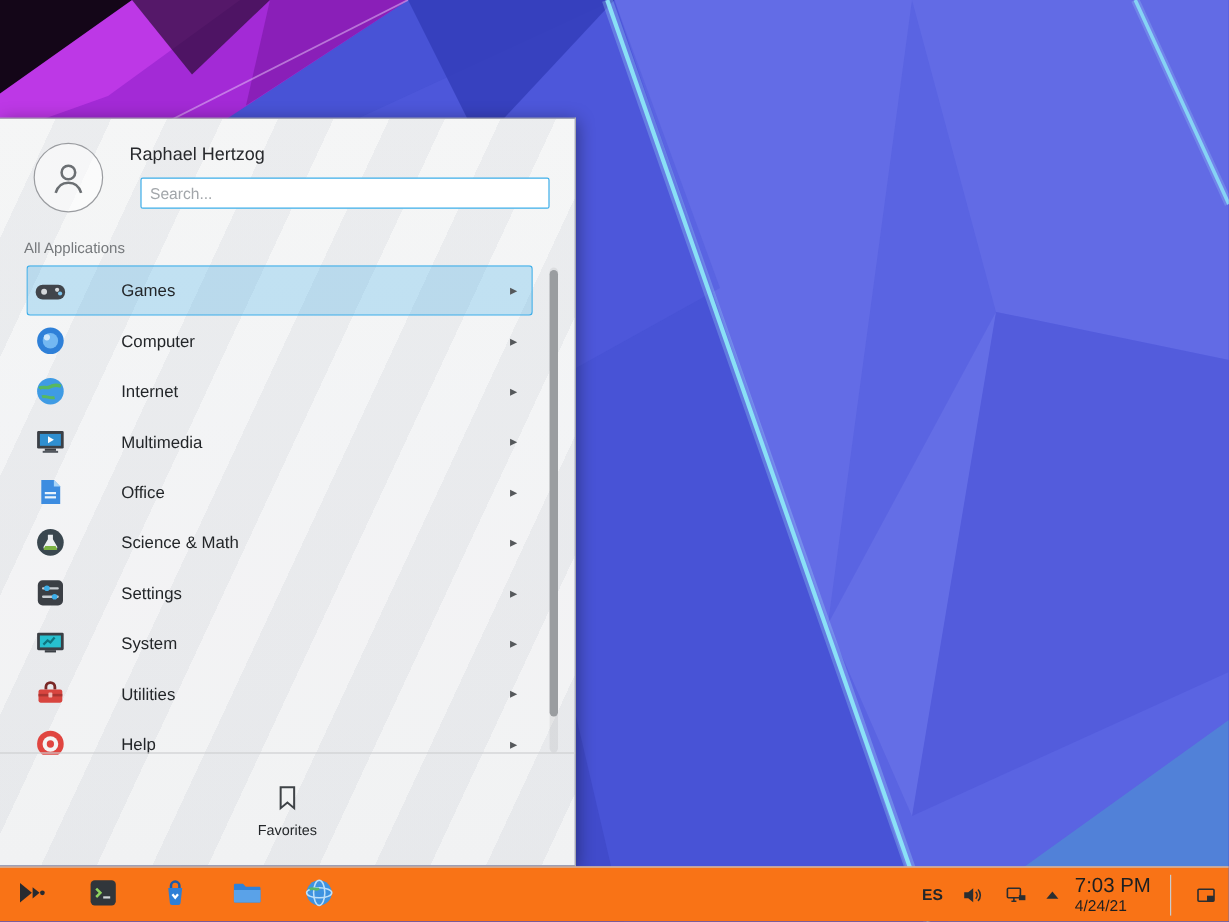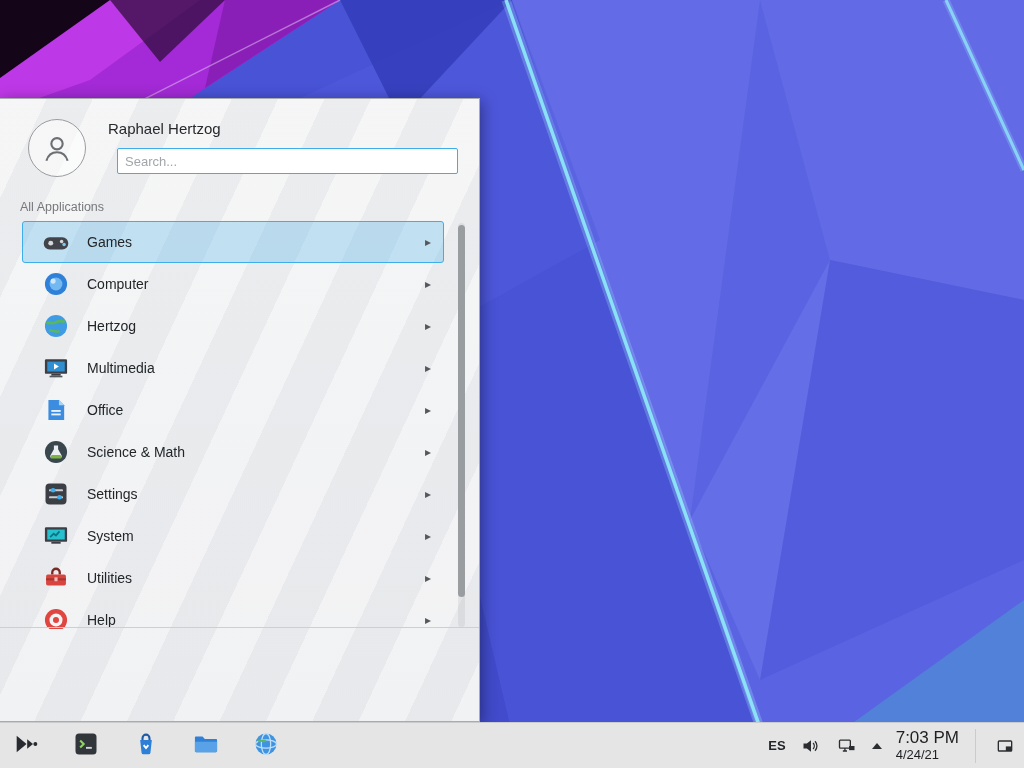--- a/index.html
+++ b/index.html
@@ -31,21 +31,21 @@
     font-size:13px; color:#232629; padding:0 7px; outline:none;
     font-family:"Liberation Sans","DejaVu Sans",sans-serif;
     margin-left:10px;
   }
   .search::placeholder { color:#a2a6aa; }
   .sectlabel { position:absolute; left:20px; top:101px; font-size:12.5px; color:#76797c; }
 
   .catlist { position:absolute; left:22px; top:122px; width:422px; height:408px; overflow:hidden; }
   .row {
     position:relative; height:42px; display:flex; align-items:center;
-    padding-left:18px; cursor:pointer; border:1px solid transparent; border-radius:3px;
+    padding-left:4px; cursor:pointer; border:1px solid transparent; border-radius:3px;gap:28px;
   }
   .row.sel { background:rgba(61,174,233,.28); border-color:#3daee9; }
   .cicon { width:30px; height:30px; display:flex; align-items:center; justify-content:center; flex:0 0 30px; }
   .cicon svg { width:28px; height:28px; }
   .clabel { margin-left:16px; font-size:14px; color:#232629; }
   .arrow { position:absolute; right:12px; font-size:12px; color:#55585b; }
 
   .scrollbar { position:absolute; right:14px; top:124px; width:7px; height:404px; background:rgba(0,0,0,.06); border-radius:4px; }
   .scrollbar .thumb { position:absolute; left:0; right:0; top:2px; height:372px; background:#9a9da0; border-radius:4px; }
 
@@ -54,21 +54,21 @@
     border-top:1px solid #cdcfd1; display:flex;
   }
   .tab { position:relative; flex:1; display:flex; flex-direction:column; align-items:center; justify-content:center; gap:7px; cursor:pointer; }
   .tab.active::before { content:""; position:absolute; top:-1px; left:2px; right:2px; height:3px; background:#3daee9; }
   .ticon svg { width:27px; height:27px; display:block; }
   .tlabel { font-size:12px; color:#232629; }
 
   
   .panel {
     position:absolute; left:0; right:0; bottom:0; height:46px;
-    background:#e5e5e5; border-top:1px solid #c9cbcd;
+    background:#f97316; border-top:1px solid #c9cbcd;
     display:flex; align-items:center; padding:0 4px 0 8px;gap:14px;
   }
   .pbtn { width:36px; height:36px; border:none; background:transparent; display:flex; align-items:center; justify-content:center; cursor:pointer; margin-right:10px; }
   .pbtn svg { width:28px; height:28px; }
   .tray { margin-left:auto; display:flex; align-items:center; gap:14px; }
   .kbd { font-size:13px; font-weight:bold; color:#232629; cursor:pointer; }
   .trayico { width:22px; height:22px; display:flex; align-items:center; justify-content:center; cursor:pointer; }
   .trayico svg { width:20px; height:20px; }
   .caret { width:0; height:0; border-left:5px solid transparent; border-right:5px solid transparent; border-bottom:6px solid #2b2e31; cursor:pointer; }
   .clock { line-height:1.15; cursor:pointer; padding-right:2px; }
@@ -147,21 +147,21 @@
     </div>
 
     <div class="row">
       <span class="cicon">
         <svg viewBox="0 0 24 24">
             <circle cx="12" cy="12" r="9.5" fill="#3f9be4"></circle>
             <path d="M4 10c2.5-2 5 .5 7.5-1s4.5-2 8-0.5" stroke="#57b860" stroke-width="2.4" fill="none"></path>
             <path d="M6 16c3-1 5.5 1.5 9 .5" stroke="#57b860" stroke-width="2.2" fill="none"></path>
           </svg>
       </span>
-      <span class="clabel">Hertzog</span>
+      <span class="clabel">Internet</span>
       <span class="arrow">▸</span>
     </div>
 
     <div class="row">
       <span class="cicon">
         <svg viewBox="0 0 24 24">
             <rect x="2.5" y="4.5" width="19" height="12.5" rx="1" fill="#3b3f45"></rect>
             <rect x="4.5" y="6.5" width="15" height="8.5" fill="#2f8fd0"></rect>
             <path d="M10.3 8.2v5l4.2-2.5z" fill="#fff"></path>
             <rect x="8" y="17" width="8" height="1.6" fill="#3b3f45"></rect>
@@ -250,20 +250,28 @@
     </div>
 
   </div>
 
   <div class="scrollbar">
     <div class="thumb"></div>
   </div>
 
   <div class="tabbar">
 
+    <div class="tab">
+      <span class="ticon">
+        <svg viewBox="0 0 24 24" fill="none" stroke="#3f4347" stroke-width="1.5">
+            <path d="M7 4.5h10V20l-5-4.2L7 20z"></path>
+          </svg>
+      </span>
+      <span class="tlabel">Favorites</span>
+    </div>
 
 
 
 
 
   </div>
 </div>
 
 <div class="panel">
 

